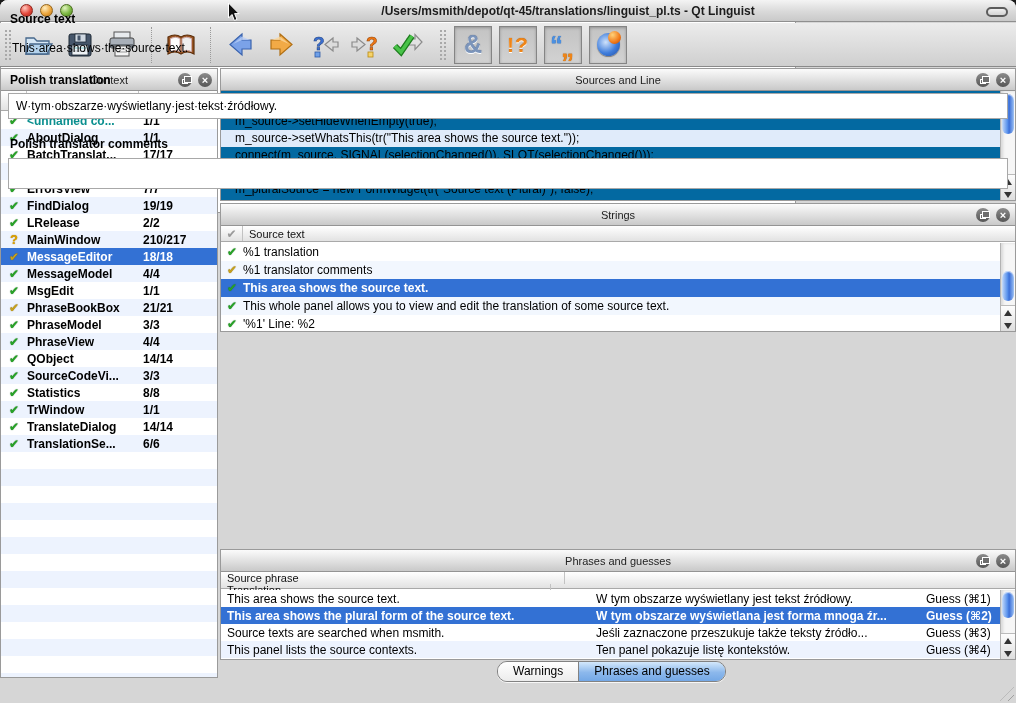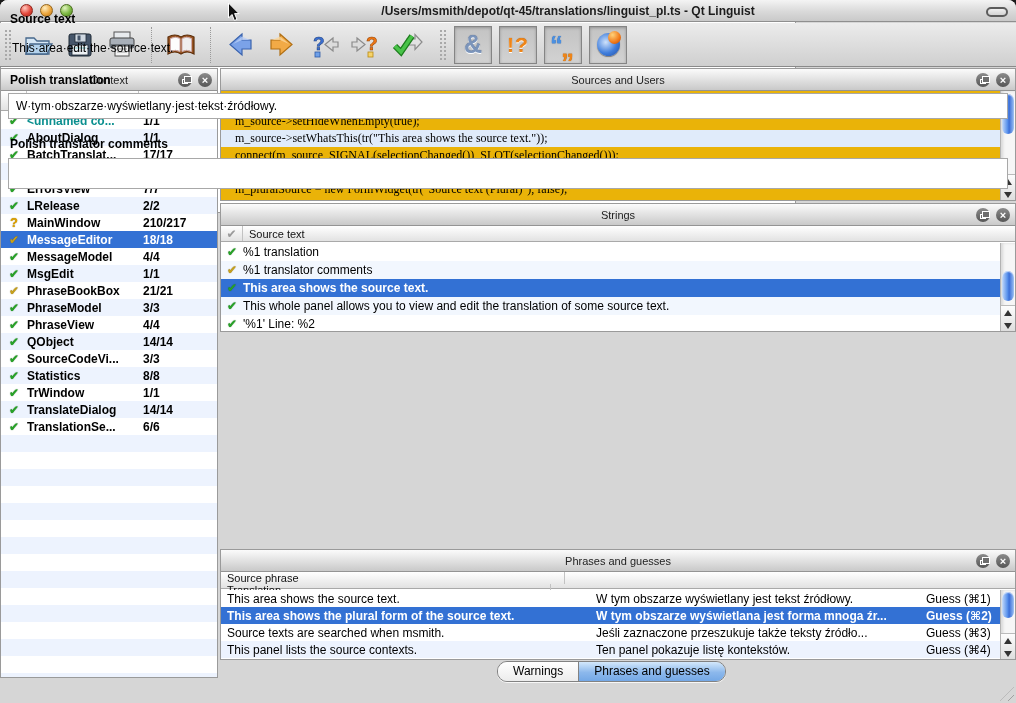--- a/index.html
+++ b/index.html
@@ -67,21 +67,21 @@
     background:repeating-linear-gradient(to bottom,#ffffff 0 17px,#edf3fe 17px 34px); }
   .crow { height:17px; display:flex; align-items:center; font-size:12px; font-weight:bold; color:#000; }
   .crow .c-chk { width:26px; text-align:center; flex:none; }
   .crow .c-name { width:112px; flex:none; white-space:nowrap; overflow:hidden; }
   .crow .c-items { flex:1; padding-left:4px; white-space:nowrap; }
   .crow.sel { background:#3371d4; color:#fff; }
   .c-name.unnamed { color:#0a8f8f; }
 
   
   #dock-sources { left:220px; top:68px; width:796px; height:133px; }
-  .code-area { position:absolute; top:22px; bottom:0; left:0; right:15px; background:#eab308; overflow:hidden; padding-top:5px;font-family:Liberation Serif, serif; }
+  .code-area { position:absolute; top:22px; bottom:0; left:0; right:15px; background:#0369a1; overflow:hidden; padding-top:5px; }
   .code-line { height:17px; line-height:17px; font-size:12px; padding-left:14px; white-space:pre; color:#000; }
   .code-line.hl { background:#e0ebfa; }
 
   
   #dock-strings { left:220px; top:203px; width:796px; height:129px; }
   #str-head-check { width:22px; justify-content:center; }
   #str-head-text { flex:1; border-right:none; }
   .str-rows { position:absolute; top:39px; bottom:0; left:0; right:15px; overflow:hidden;
     background:repeating-linear-gradient(to bottom,#ffffff 0 18px,#f2f7fe 18px 36px); }
   .srow { height:18px; display:flex; align-items:center; font-size:12px; color:#000; }
@@ -282,20 +282,25 @@
           <span class="c-name">DataModel</span>
           <span class="c-items">5/5</span>
         </div>
       <div class="crow">
           <span class="c-chk chk ok"></span>
           <span class="c-name">ErrorsView</span>
           <span class="c-items">7/7</span>
         </div>
       <div class="crow">
           <span class="c-chk chk ok"></span>
+          <span class="c-name">FindDialog</span>
+          <span class="c-items">19/19</span>
+        </div>
+      <div class="crow">
+          <span class="c-chk chk ok"></span>
           <span class="c-name">LRelease</span>
           <span class="c-items">2/2</span>
         </div>
       <div class="crow">
           <span class="c-chk chk q"></span>
           <span class="c-name">MainWindow</span>
           <span class="c-items">210/217</span>
         </div>
       <div class="crow sel">
           <span class="c-chk chk warn"></span>
@@ -355,21 +360,21 @@
       <div class="crow">
           <span class="c-chk chk ok"></span>
           <span class="c-name">TranslationSe...</span>
           <span class="c-items">6/6</span>
         </div>
     </div>
   </div>
 
   <div class="dock" id="dock-sources">
     <div class="dock-header">
-      <span class="dock-title">Sources and Users</span>
+      <span class="dock-title">Sources and Line</span>
       <span class="dock-btns">
         <span class="dockbtn float">
             <i></i>
           </span>
         <span class="dockbtn close"></span>
       </span>
     </div>
     <div class="code-area">
       <div class="code-line">m_source = new FormWidget(tr("Source text"), false);</div>
       <div class="code-line">m_source-&gt;setHideWhenEmpty(true);</div>
@@ -427,21 +432,21 @@
       <div class="vthumb" style="top:28px; height:30px;"></div>
       <div class="varrows">
           <span class="ar up"></span>
           <span class="ar down"></span>
         </div>
     </div>
   </div>
 
   <div id="editor">
     <div class="ed-label" style="top:12px;">Source text</div>
-    <div class="ed-text" style="top:41px;">This·area·edit·the·source·text.</div>
+    <div class="ed-text" style="top:41px;">This·area·shows·the·source·text.</div>
     <div class="ed-label" style="top:73px;">Polish translation</div>
     <input class="ed-input" style="top: 93px; height: 26px;" value="W·tym·obszarze·wyświetlany·jest·tekst·źródłowy.">
     <div class="ed-label" style="top:137px;">Polish translator comments</div>
     <textarea class="ed-input" style="top: 158px; height: 31px; resize: none;"></textarea>
   </div>
 
   <div class="dock" id="dock-phrases">
     <div class="dock-header">
       <span class="dock-title">Phrases and guesses</span>
       <span class="dock-btns">

